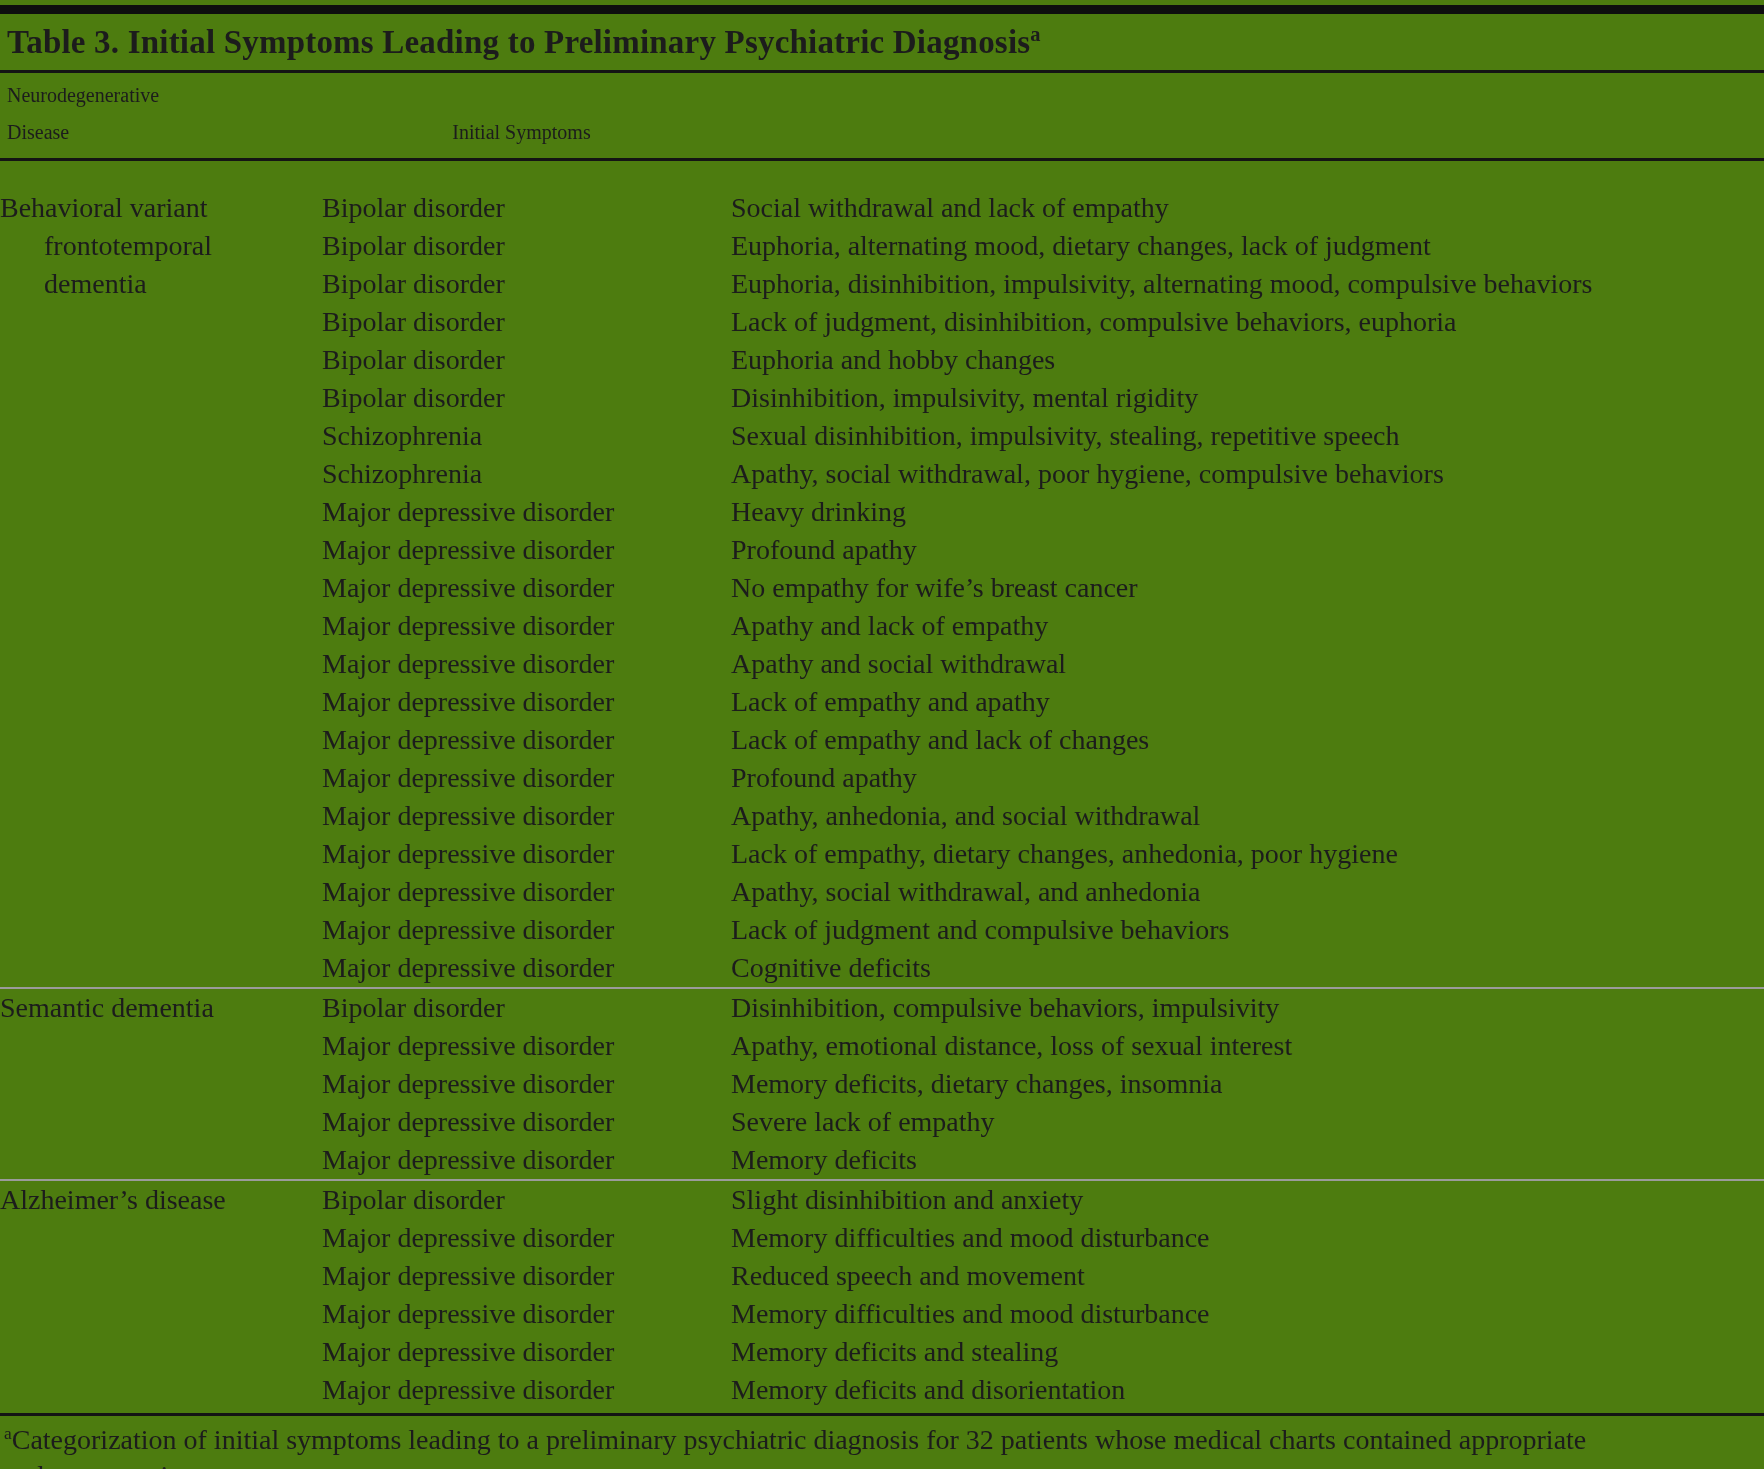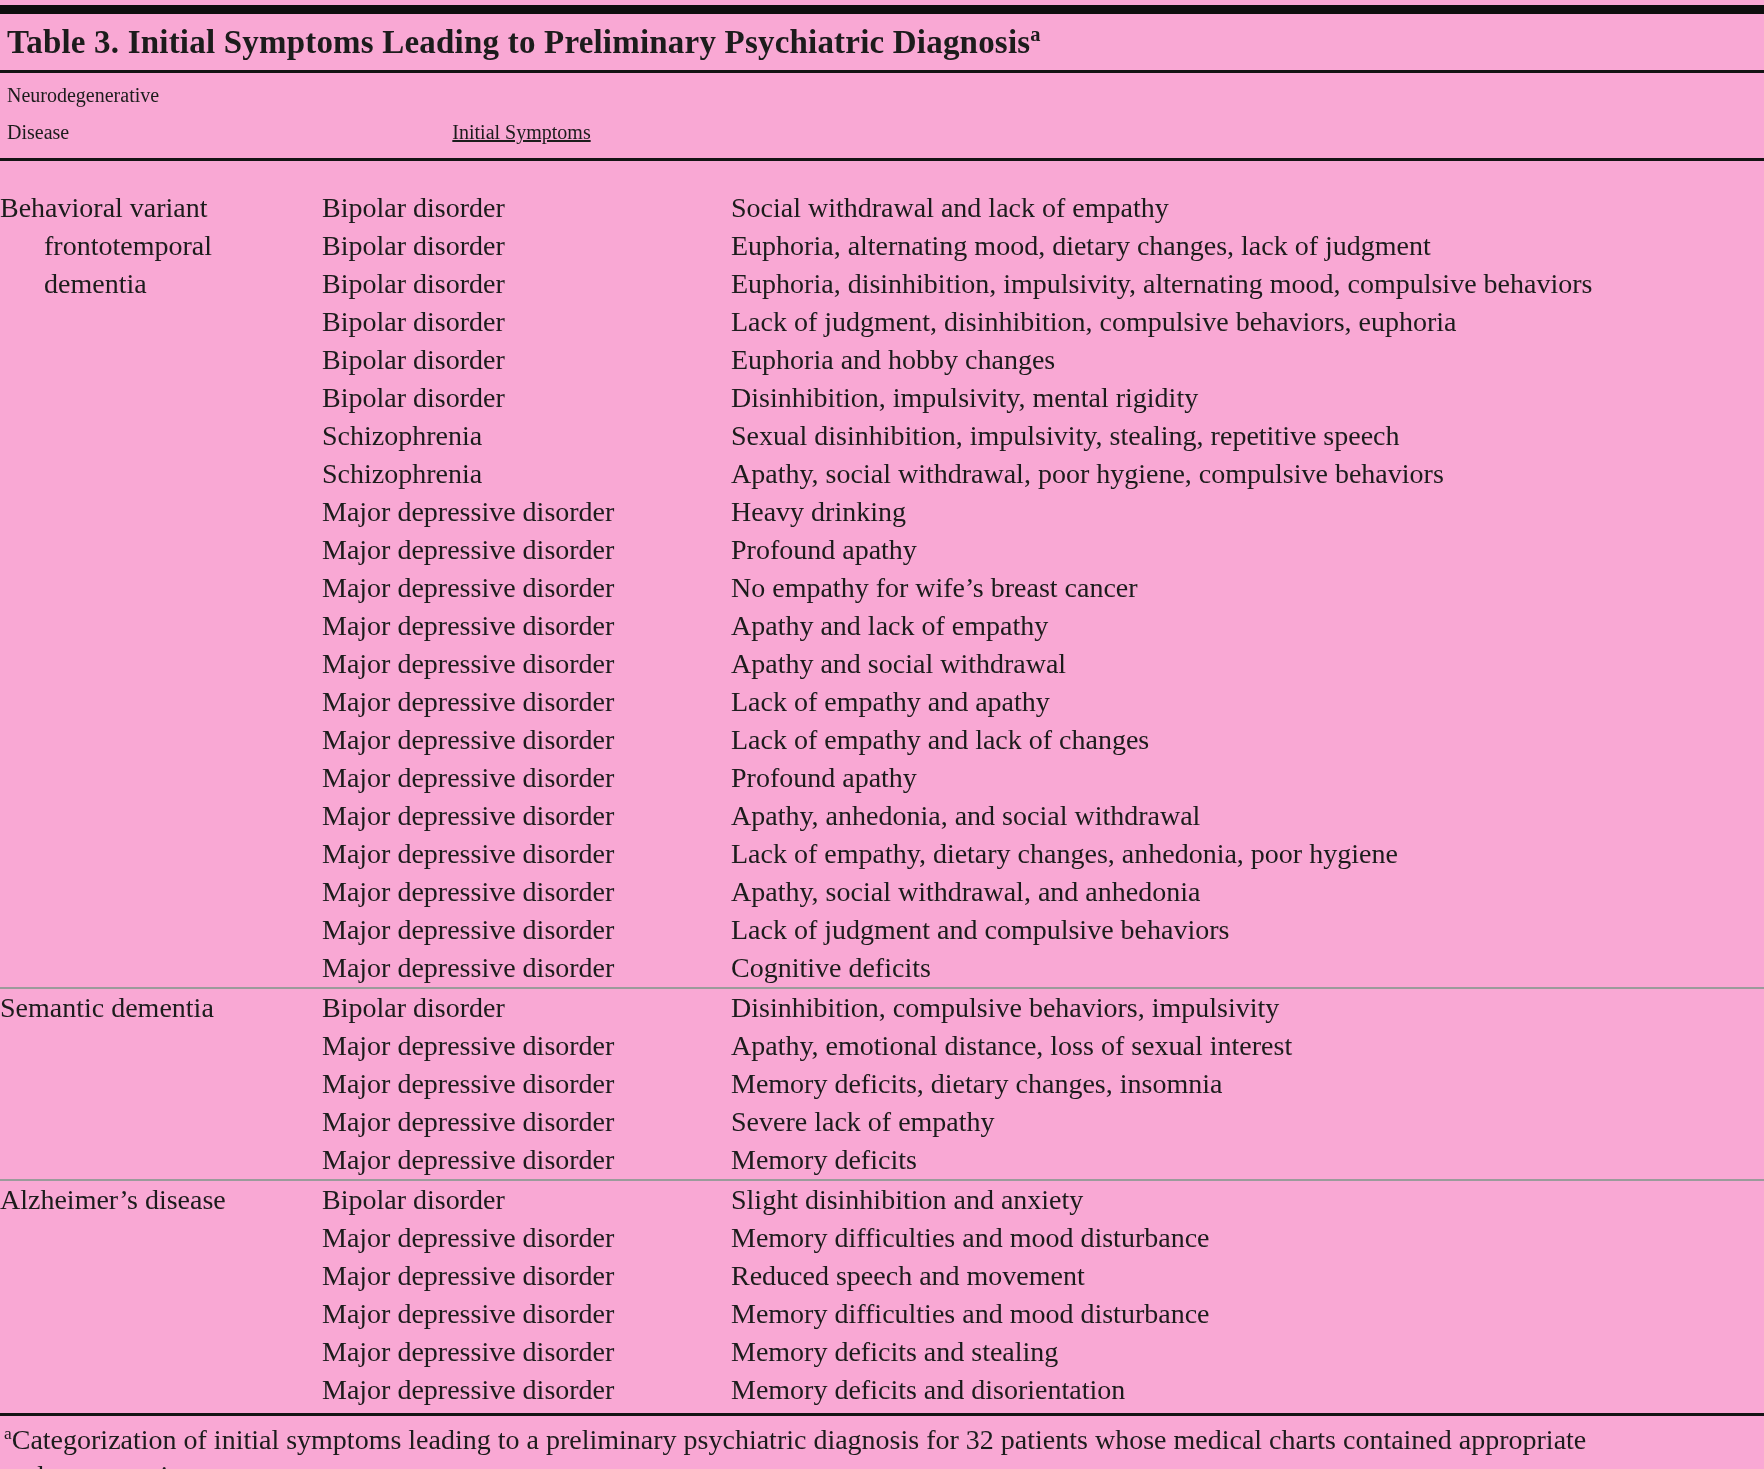--- a/index.html
+++ b/index.html
@@ -6,21 +6,21 @@
     margin: 0;
     padding: 0;
     background: #ffffff;
     color: #1c1c1c;
     font-family: "Liberation Serif", "DejaVu Serif", serif;
   }
   .page {
     position: relative;
     width: 1764px;
     height: 1469px;
-    background: #f9a8d4;
+    background: #4d7c0f;
     overflow: hidden;
   }
   .top-gap { height: 5px; }
   .rule-heavy {
     height: 9px;
     background: #0e0e0e;
   }
   .title-block {
     padding: 6px 4px 6px 7px;
     border-bottom: 3px solid #141414;
@@ -39,21 +39,21 @@
     grid-template-columns: 322px 409px 1fr;
     align-items: end;
     padding: 4px 0 7px 0;
     border-bottom: 3px solid #141414;
     font-size: 20px;
     line-height: 37px;
   }
   .header-col1 { padding-left: 7px; }
   .header-col1 div { display: block; }
   .header-col2 { text-align: center; padding-right: 50px; }
-  .header-col3 { text-align: center; padding-right: 10px; text-decoration: underline; }
+  .header-col3 { text-align: center; padding-right: 10px; }
 
   table.data {
     width: 100%;
     border-collapse: collapse;
     table-layout: fixed;
     font-size: 28px;
     margin-top: 28px;
   }
   table.data td {
     padding: 0;

